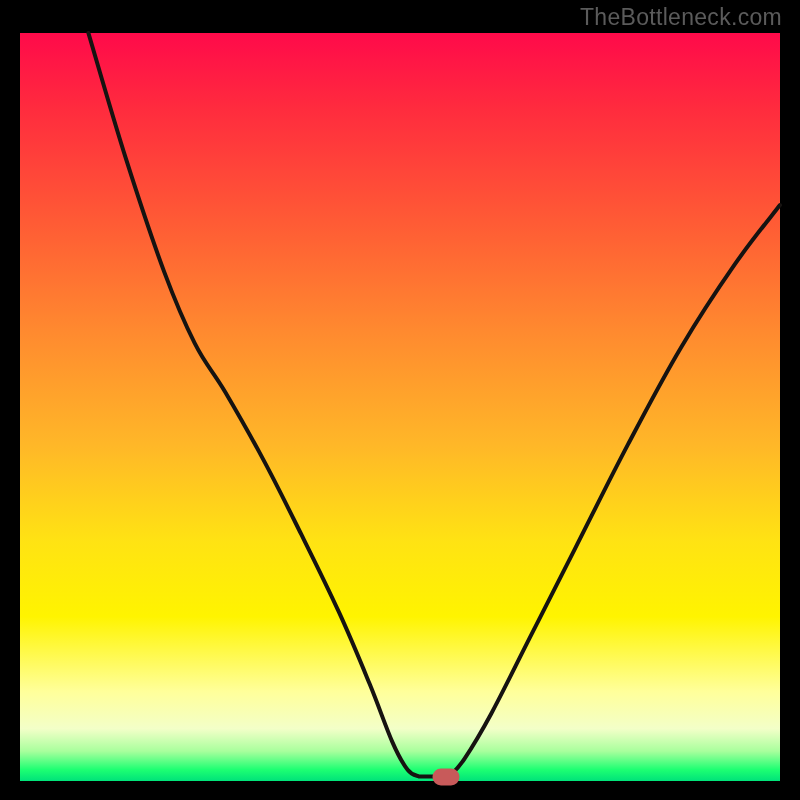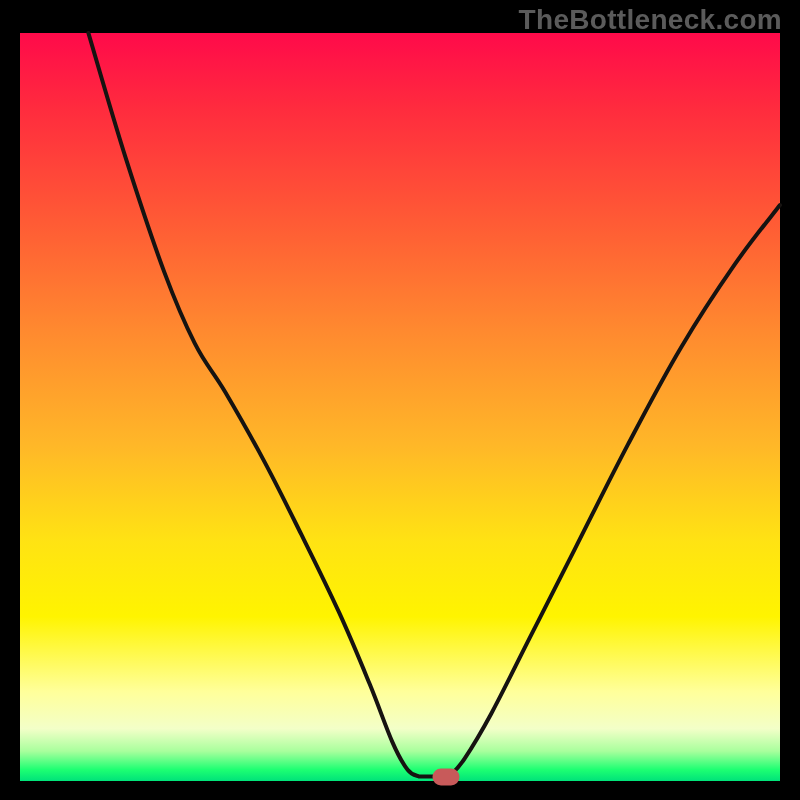--- a/index.html
+++ b/index.html
@@ -15,22 +15,22 @@
     position: relative;
     width: 800px;
     height: 800px;
     background: #000;
   }
   .watermark {
     position: absolute;
     top: 4px;
     right: 18px;
     color: #5b5b5b;
-    font-size: 28px;
-    font-weight: 700;
+    font-size: 23px;
+    font-weight: 400;
     letter-spacing: 0.3px;
     z-index: 10;
   }
   .plot-area {
     position: absolute;
     left: 20px;
     top: 33px;
     width: 760px;
     height: 748px;
     

